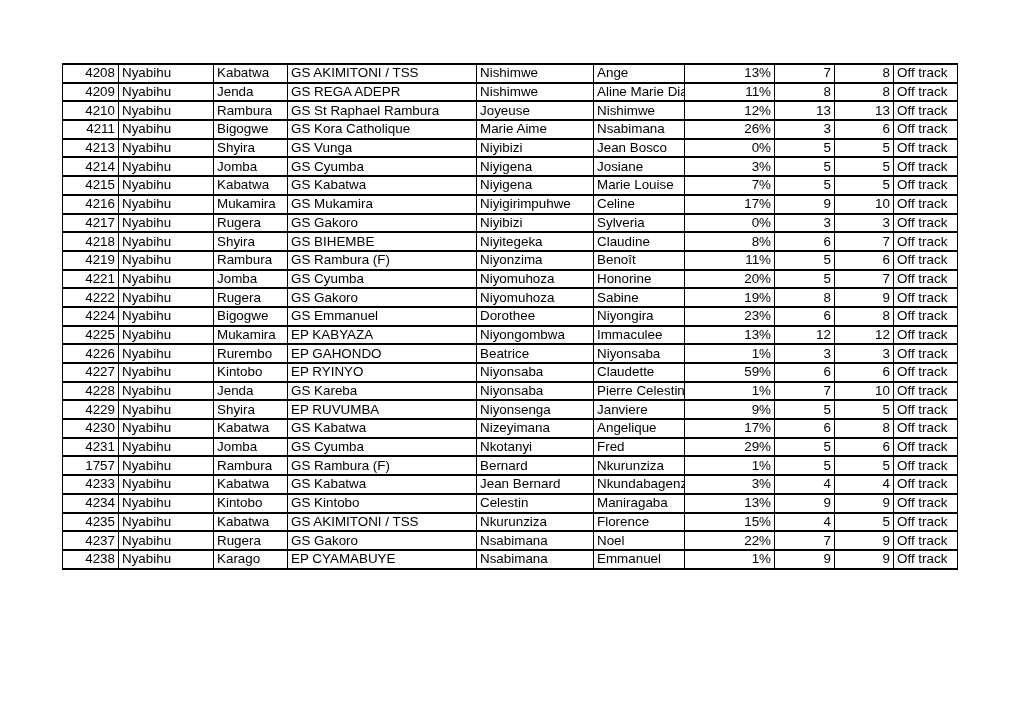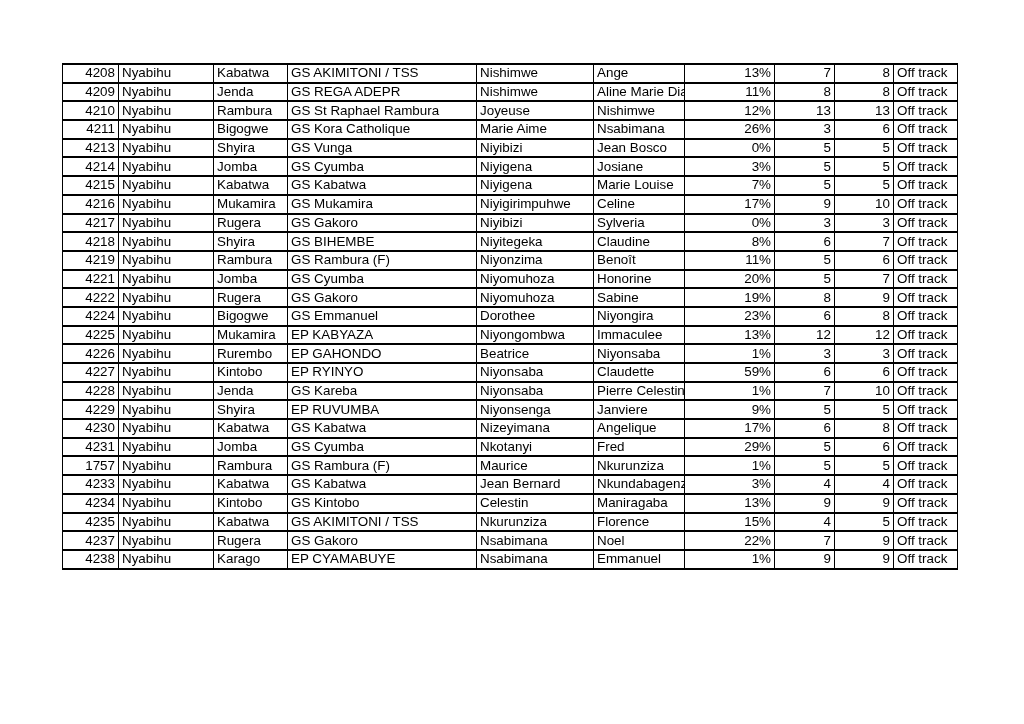--- a/index.html
+++ b/index.html
@@ -311,21 +311,21 @@
     <td class="align-right">29%</td>
     <td class="align-right">5</td>
     <td class="align-right">6</td>
     <td class="align-left">Off track</td>
   </tr>
         <tr>
     <td class="align-right">1757</td>
     <td class="align-left">Nyabihu</td>
     <td class="align-left">Rambura</td>
     <td class="align-left">GS Rambura (F)</td>
-    <td class="align-left">Maurice</td>
+    <td class="align-left">Bernard</td>
     <td class="align-left">Nkurunziza</td>
     <td class="align-right">1%</td>
     <td class="align-right">5</td>
     <td class="align-right">5</td>
     <td class="align-left">Off track</td>
   </tr>
         <tr>
     <td class="align-right">4233</td>
     <td class="align-left">Nyabihu</td>
     <td class="align-left">Kabatwa</td>

